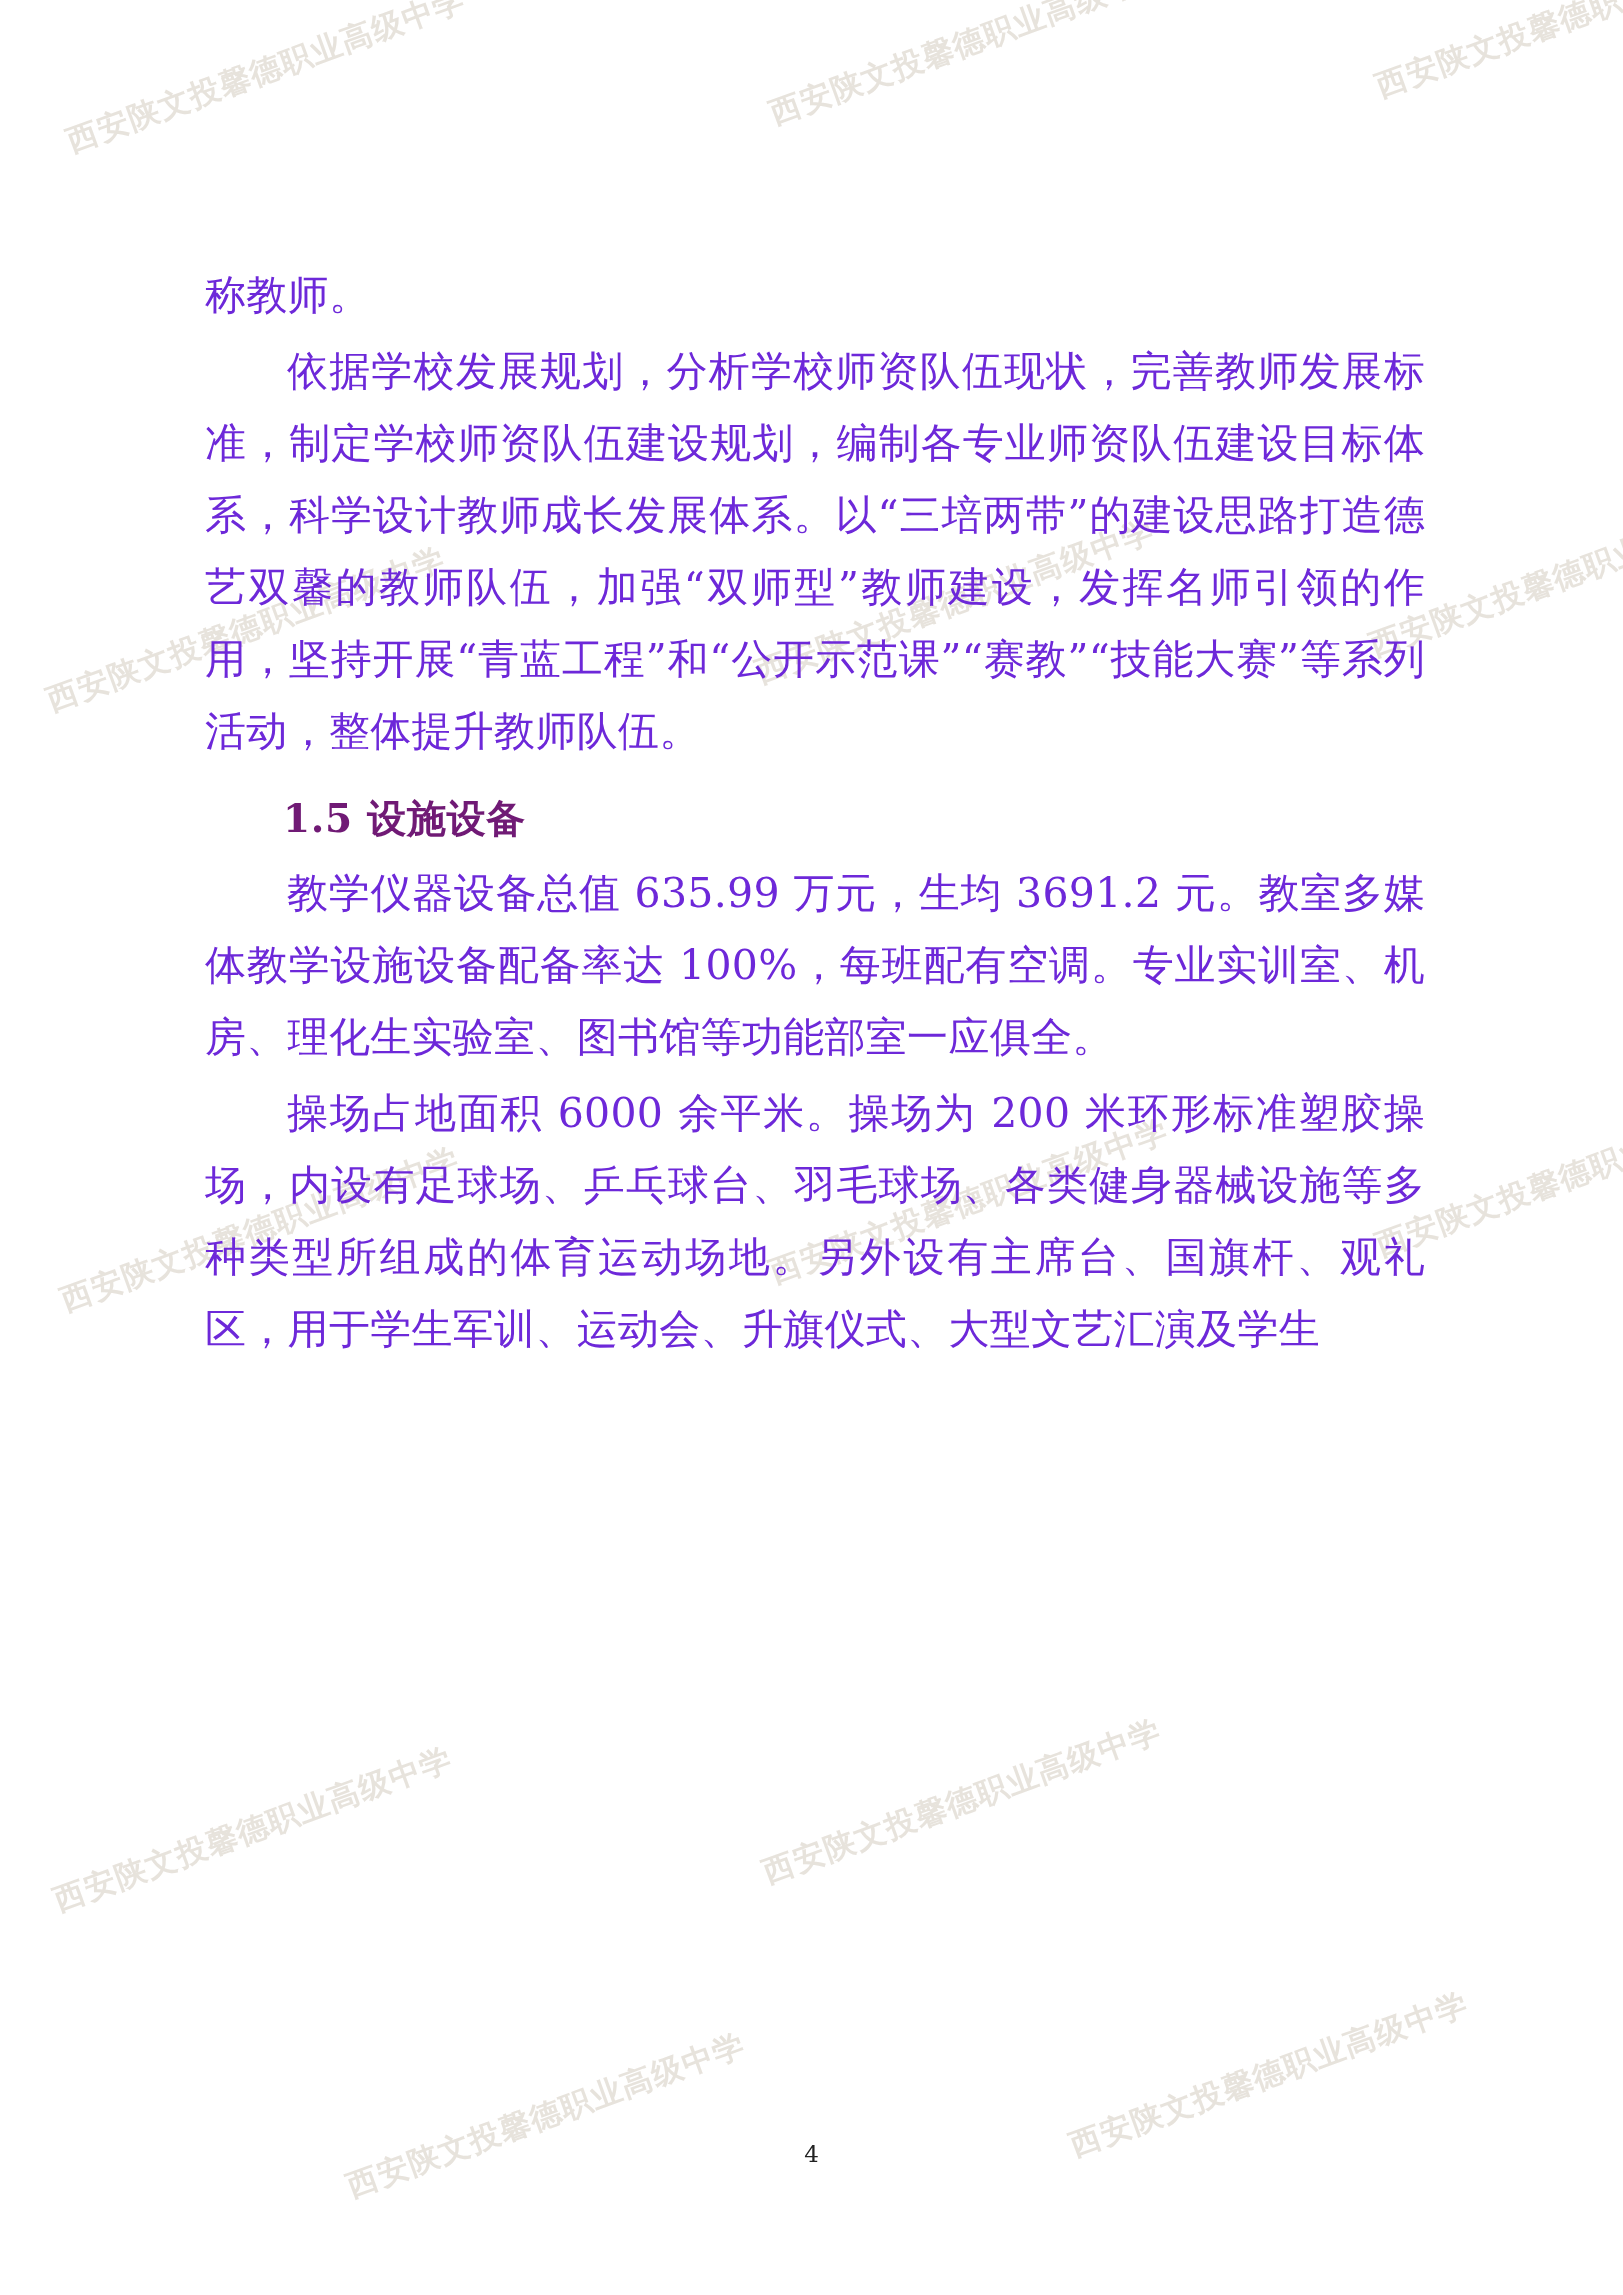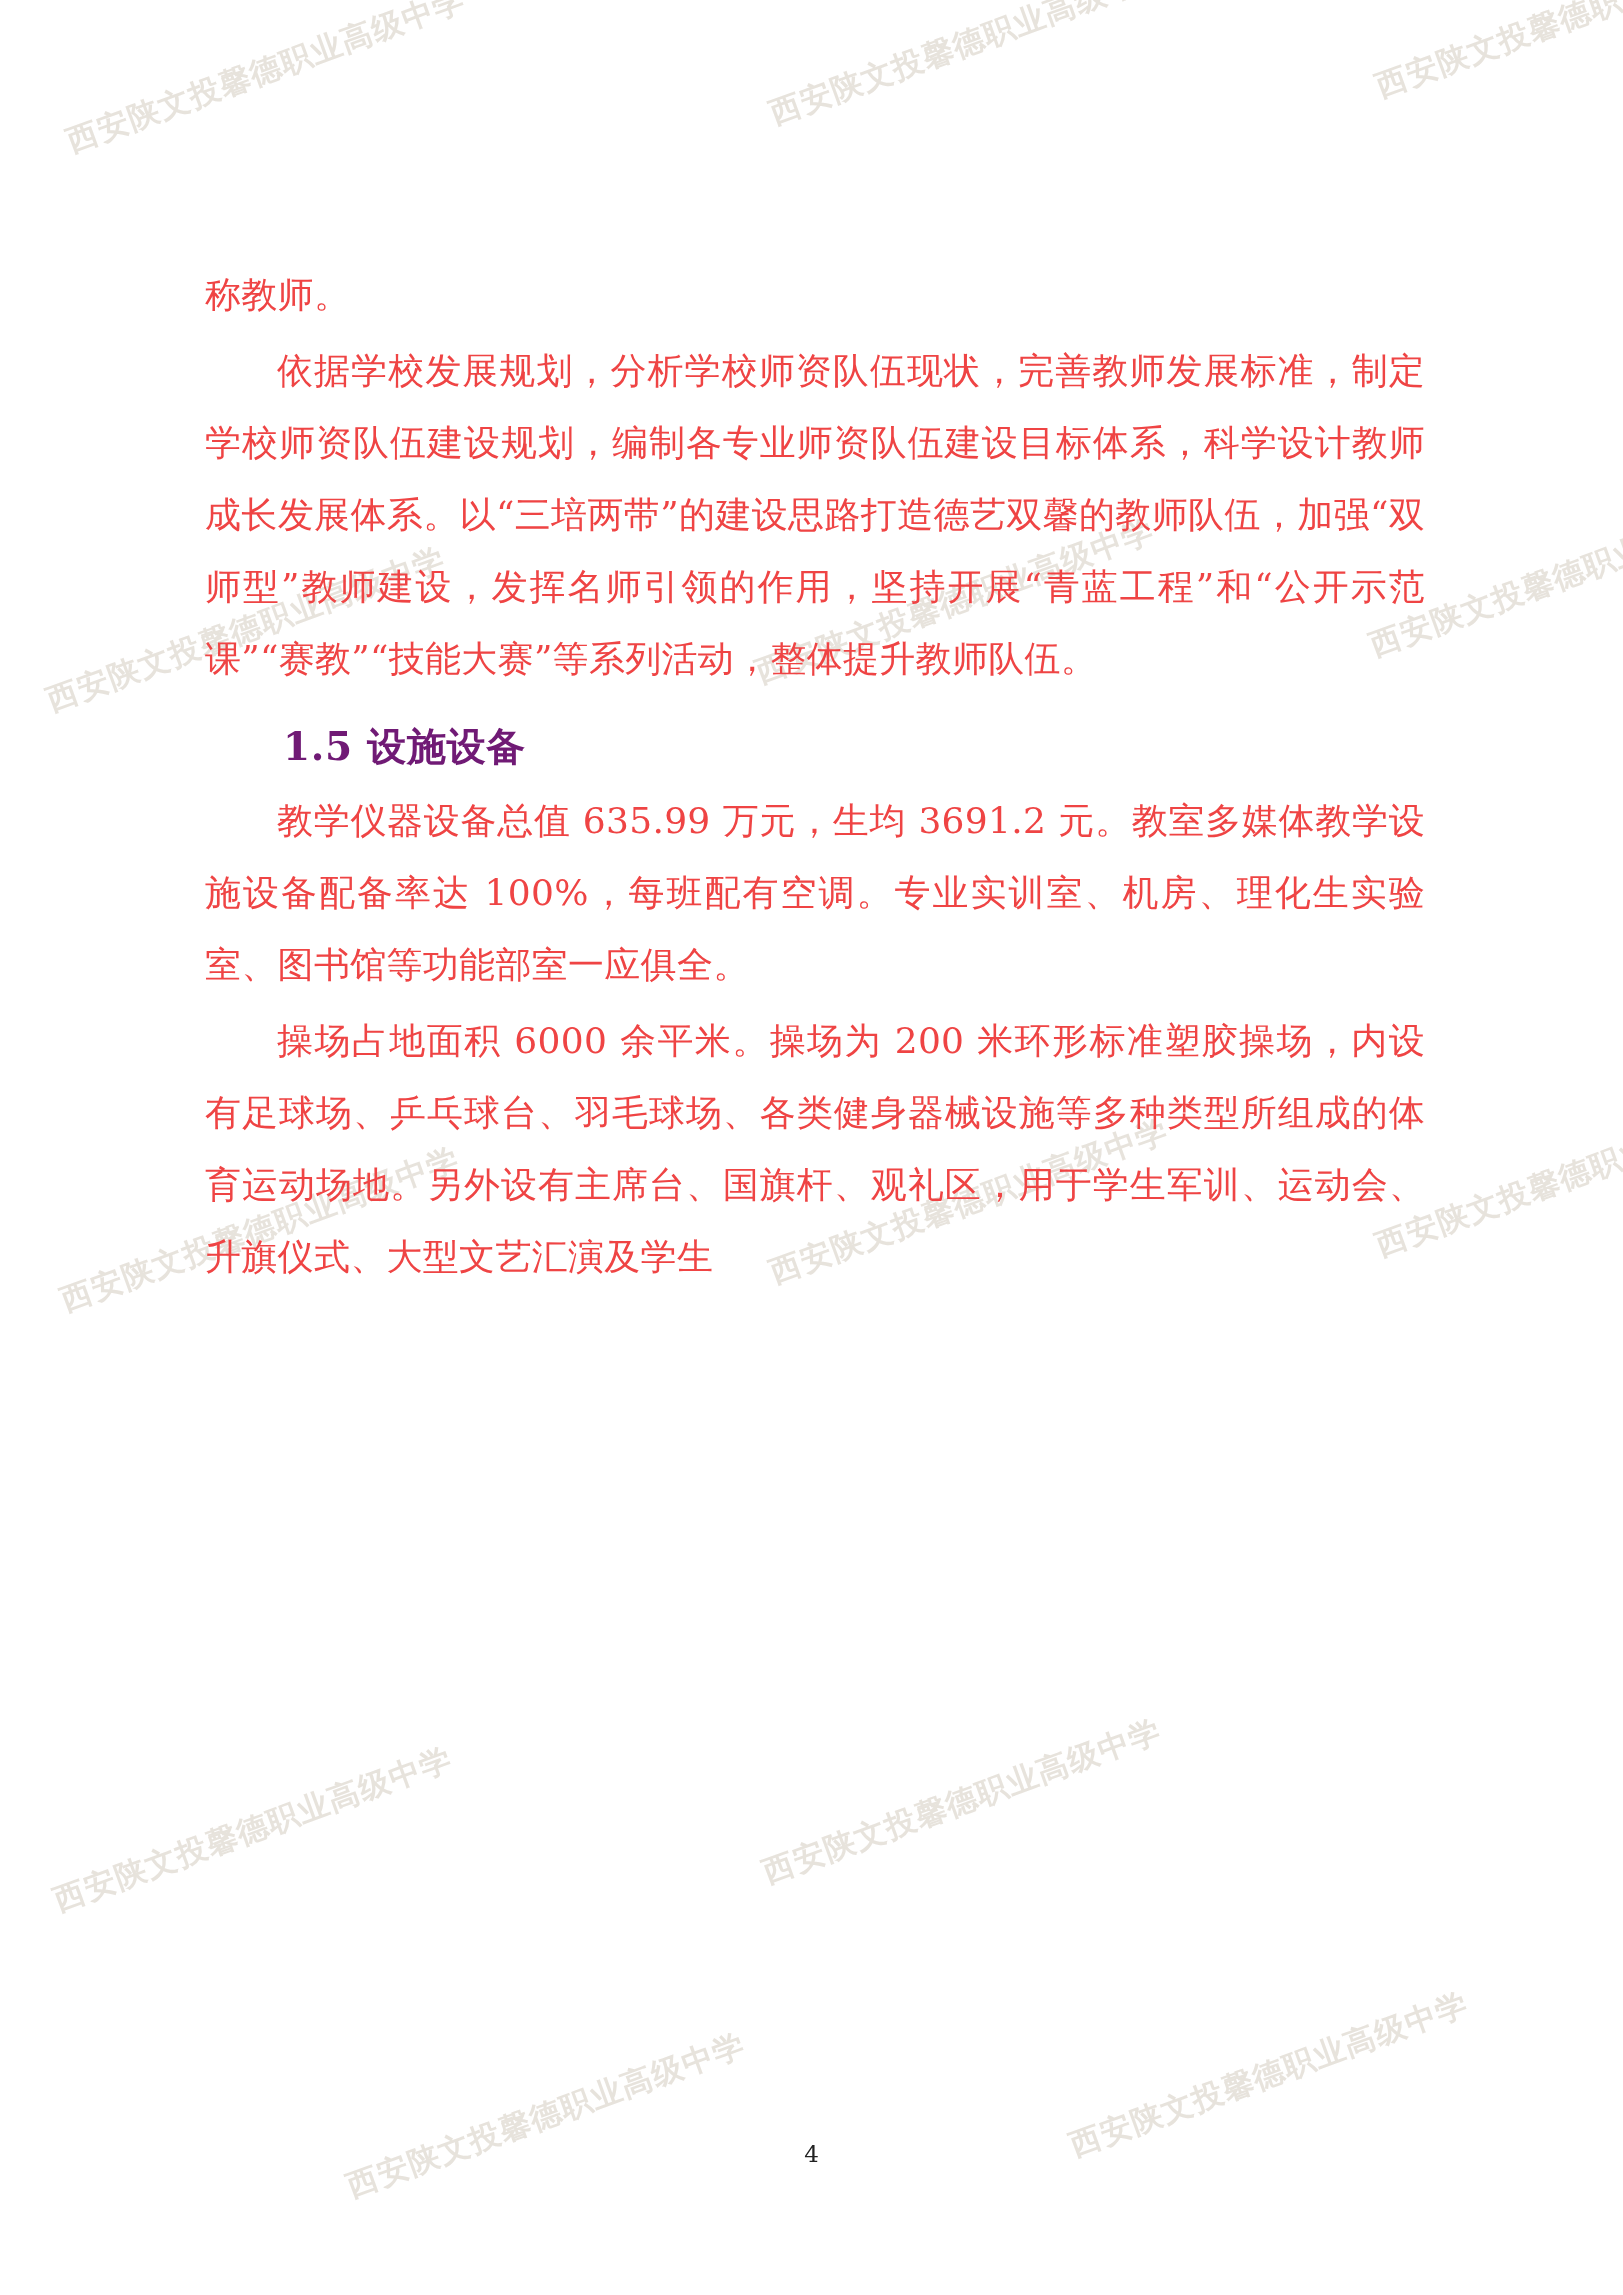--- a/index.html
+++ b/index.html
@@ -36,23 +36,23 @@
   }
   .content {
     position: absolute;
     left: 205px;
     top: 259px;
     width: 1220px;
     z-index: 2;
   }
   p.para {
     margin: 0 0 4.1px 0;
-    font-size: 36px;
+    font-size: 41px;
     line-height: 72px;
-    color: #ef4444;
+    color: #6d28d9;
     text-align: justify;
     text-justify: inter-ideograph;
     letter-spacing: 0.3px;
   }
   p.indent {
     text-indent: 2em;
   }
   h2.section-heading {
     margin: 15px 0 2.7px 0;
     font-size: 39px;

